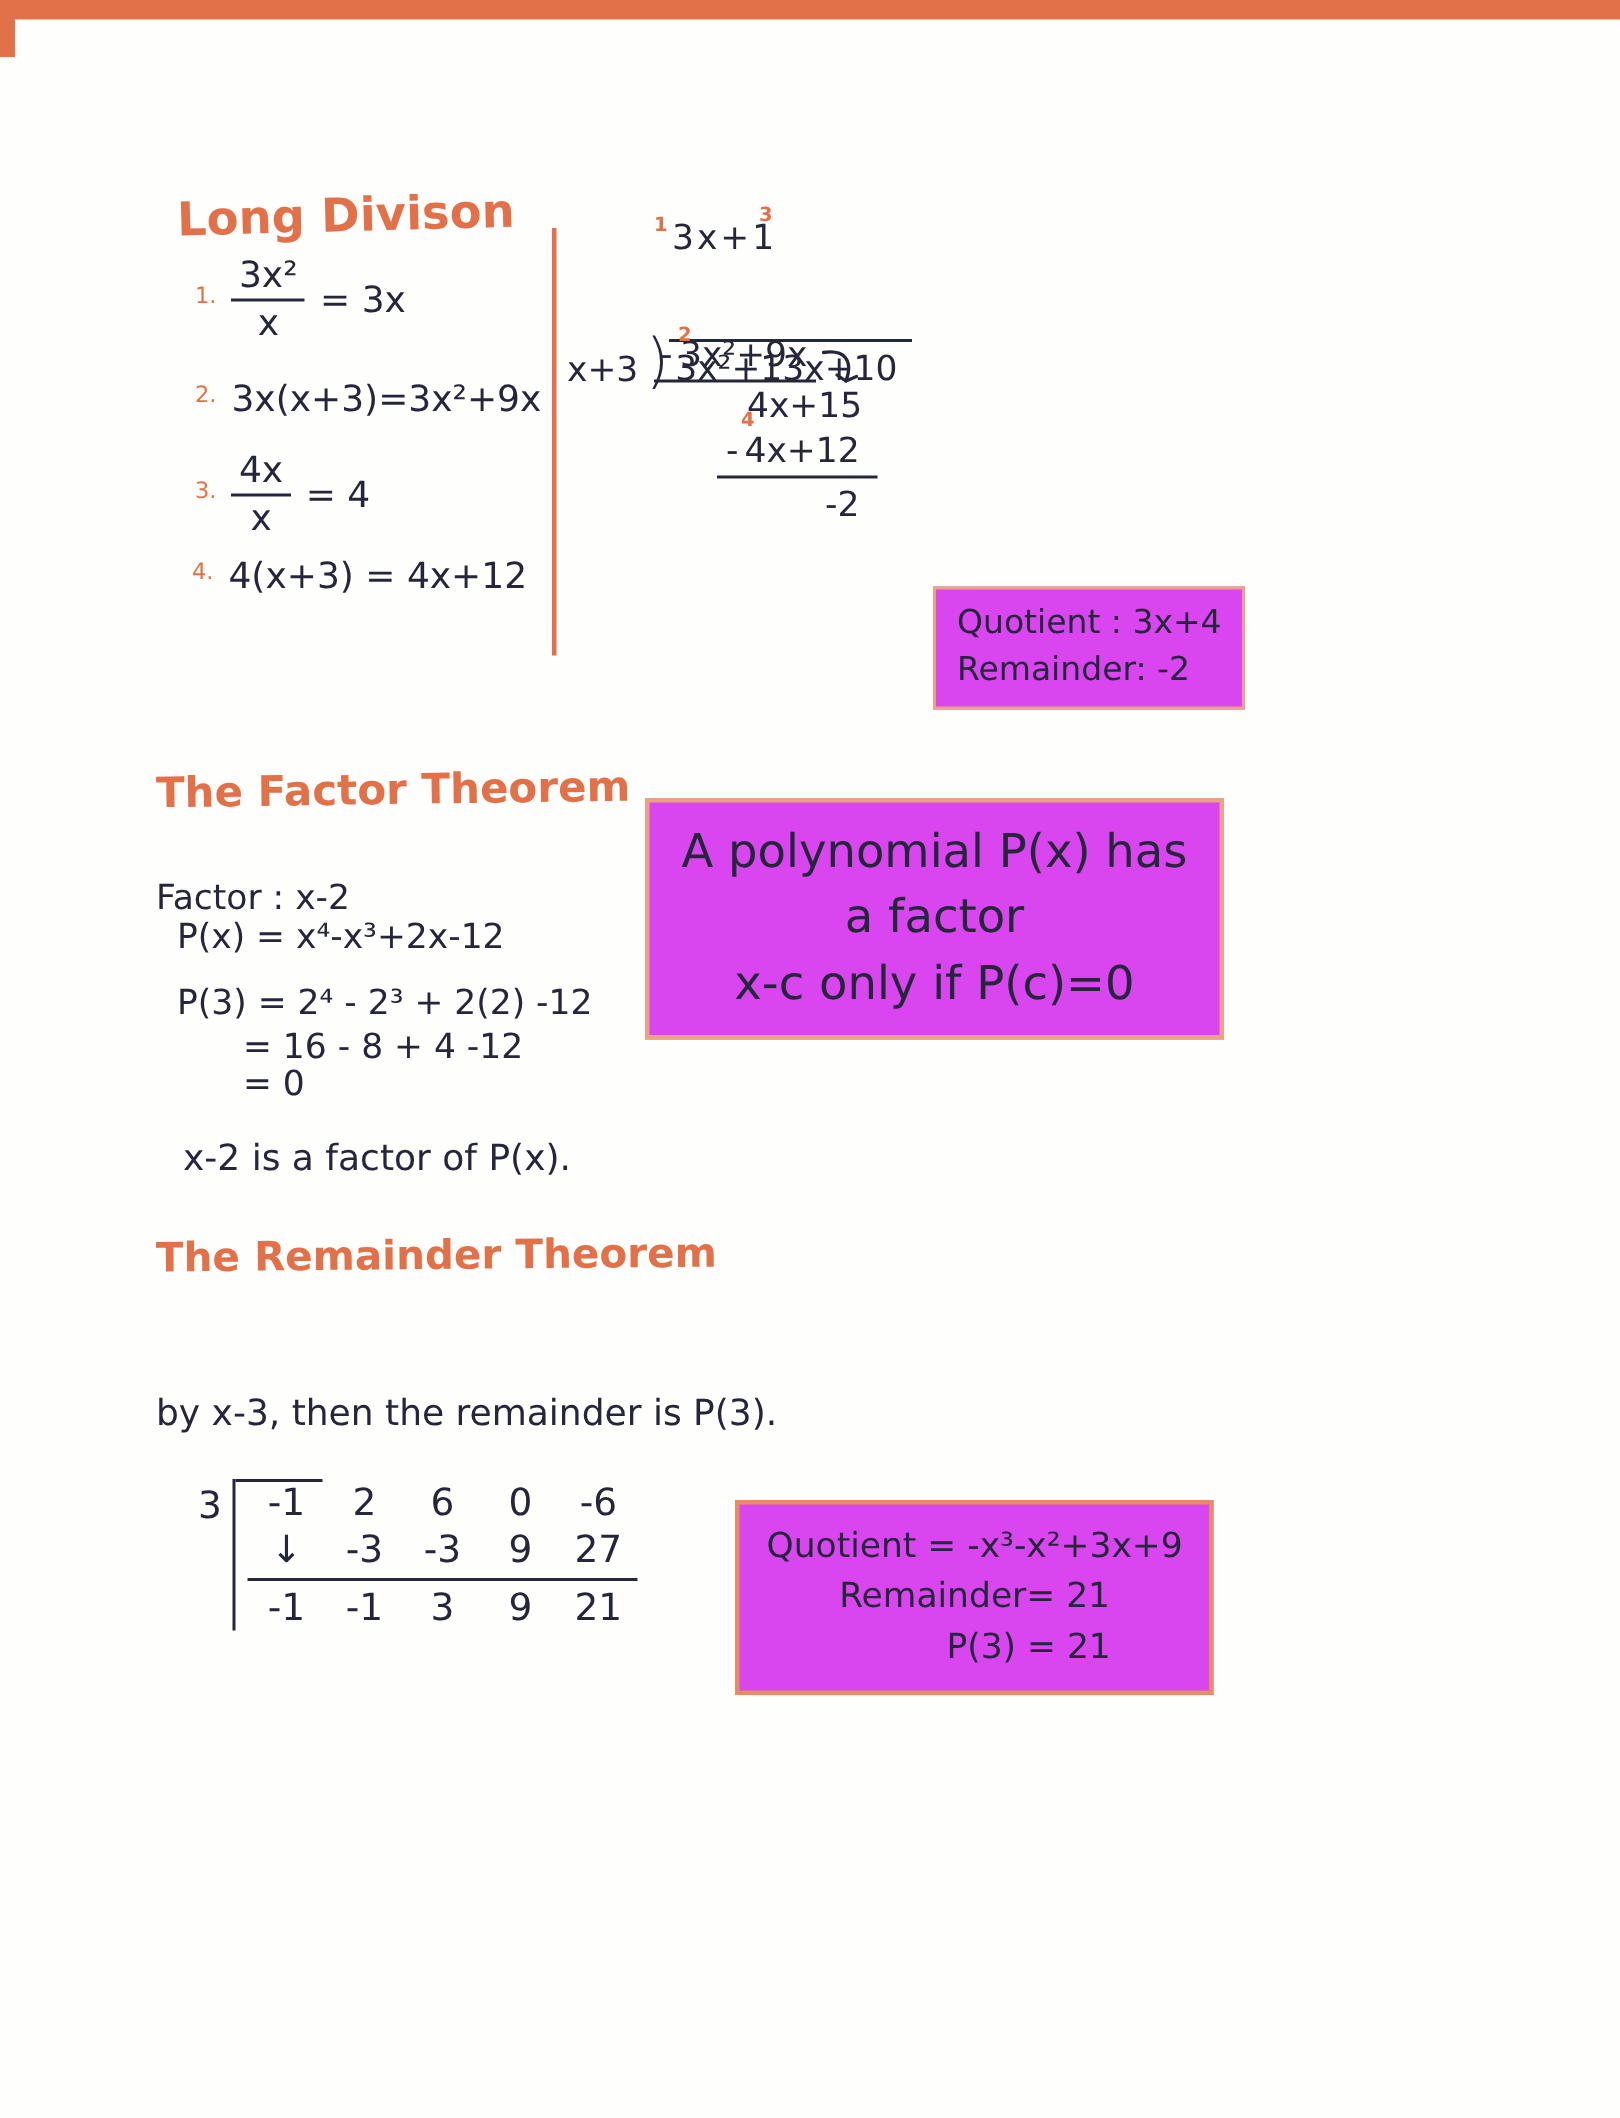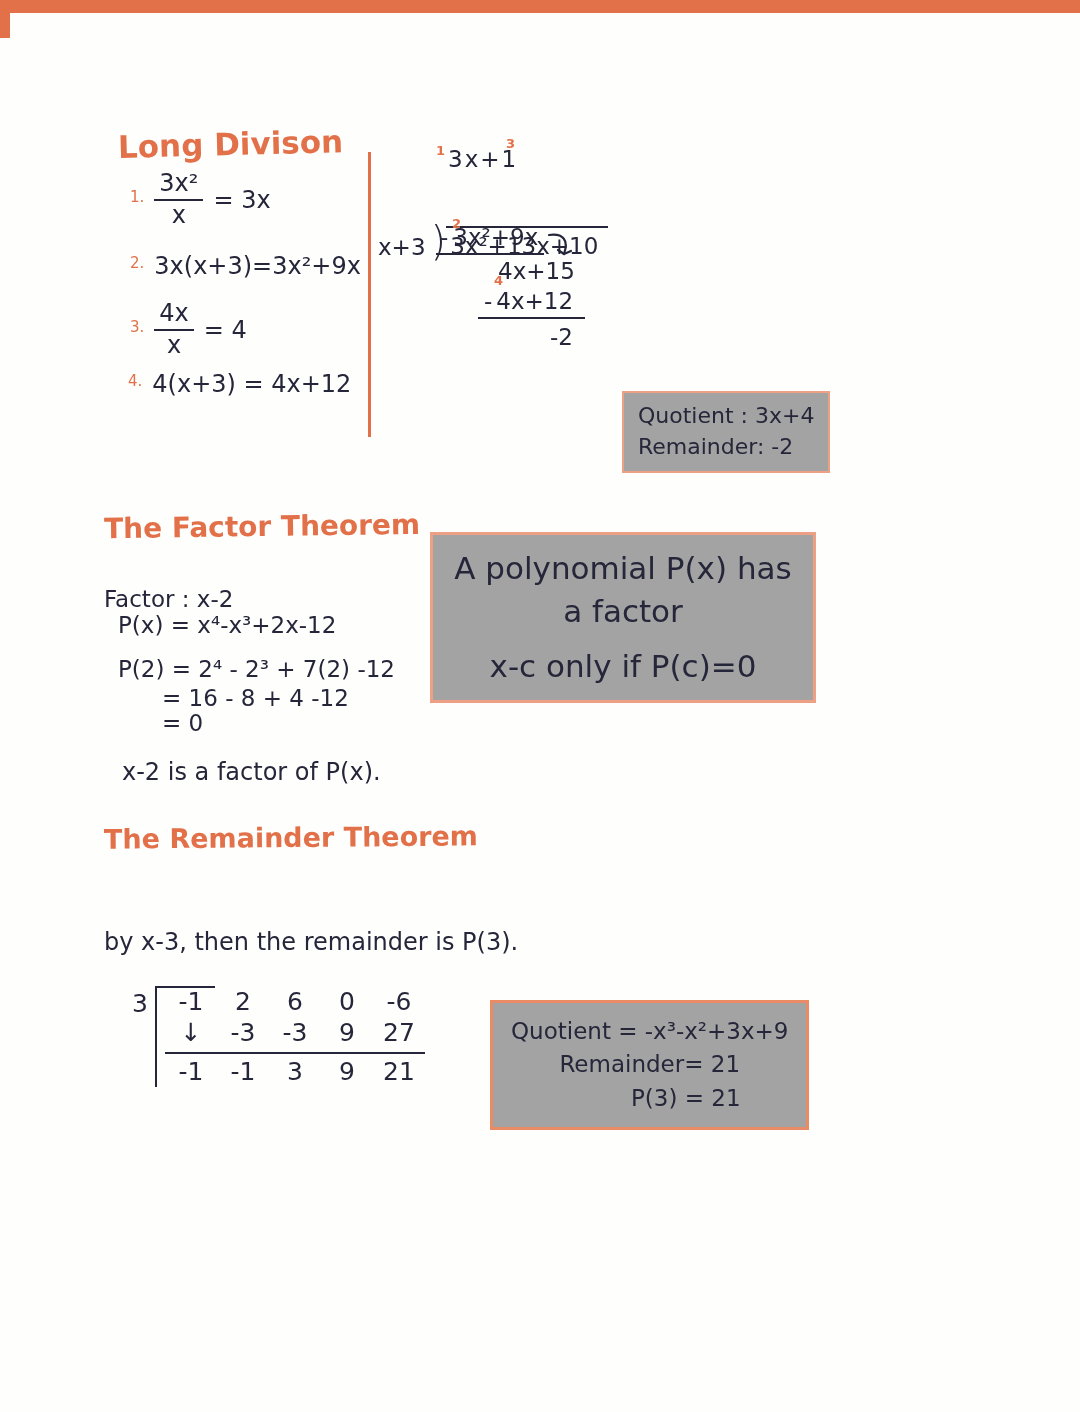--- a/index.html
+++ b/index.html
@@ -43,24 +43,24 @@
   .ld-paren{font-size:40px;font-weight:200;line-height:1;margin-left:5px;transform:translateY(-1px);}
   .ld-dividend{border-top:2.5px solid var(--ink);padding:5px 10px 0 4px;}
   .ld-sub1{position:absolute;left:58px;top:78px;border-bottom:2.5px solid var(--ink);padding:0 6px 3px 4px;}
   .ld-sub1 .minus{margin-right:5px;}
   .curve-arrow{position:absolute;right:-30px;top:8px;}
   .ld-line2{position:absolute;left:120px;top:112px;}
   .ld-sub2{position:absolute;left:100px;top:142px;border-bottom:2.5px solid var(--ink);padding:0 12px 3px 6px;}
   .ld-sub2 .minus{margin-right:4px;}
   .ld-rem{position:absolute;left:172px;top:178px;}
 
-  .obox{border:2.5px solid var(--accent-soft);background:#a3a3a3;padding:8px 14px;font-size:22px;line-height:1.4;}
+  .obox{border:2.5px solid var(--accent-soft);background:#d946ef;padding:8px 14px;font-size:22px;line-height:1.4;}
   .box-ld-result{left:622px;top:391px;}
   .box-ft{left:430px;top:532px;width:386px;border-width:3px;font-size:31px;padding:12px 10px;text-align:center;}
-  .box-ft .line2{margin-top:11px;}
+  .box-ft .line2{margin-top:1px;}
   .box-rt{left:485px;top:838px;width:400px;border-width:3px;border-color:#e98c66;font-size:22px;padding:9px 14px;line-height:1.35;}
   .box-rt-result{left:490px;top:1000px;border-width:3px;border-color:#e98c66;font-size:23px;padding:12px 18px;line-height:1.45;text-align:center;}
   .box-rt-result .line3{margin-left:72px;}
 
   .t23{font-size:23px;}
   .t24{font-size:24px;}
 
   .synth{left:132px;top:986px;display:flex;align-items:flex-start;font-size:25px;}
   .synth-root{margin-top:3px;margin-right:7px;}
   .synth-grid{border-left:2.5px solid var(--ink);padding-left:8px;position:relative;}
@@ -142,21 +142,21 @@
 
   <div class="abs heading h-ft">The Factor Theorem</div>
 
   <div class="abs obox box-ft">
     <div class="line1">A polynomial P(x) has a factor</div>
     <div class="line2">x-c only if P(c)=0</div>
   </div>
 
   <div class="abs t23" style="left:104px;top:586px">Factor : x-2</div>
   <div class="abs t23" style="left:118px;top:612px">P(x) = x⁴-x³+2x-12</div>
-  <div class="abs t23" style="left:118px;top:656px">P(2) = 2⁴ - 2³ + 7(2) -12</div>
+  <div class="abs t23" style="left:118px;top:656px">P(3) = 2⁴ - 2³ + 2(2) -12</div>
   <div class="abs t23" style="left:162px;top:685px">= 16 - 8  + 4  -12</div>
   <div class="abs t23" style="left:162px;top:710px">= 0</div>
   <div class="abs t24" style="left:122px;top:758px">x-2 is a factor of P(x).</div>
 
   <div class="abs heading h-rt">The Remainder Theorem</div>
 
 
   <div class="abs t24" style="left:104px;top:928px">by x-3, then the remainder is P(3).</div>
 
   <div class="abs synth">

